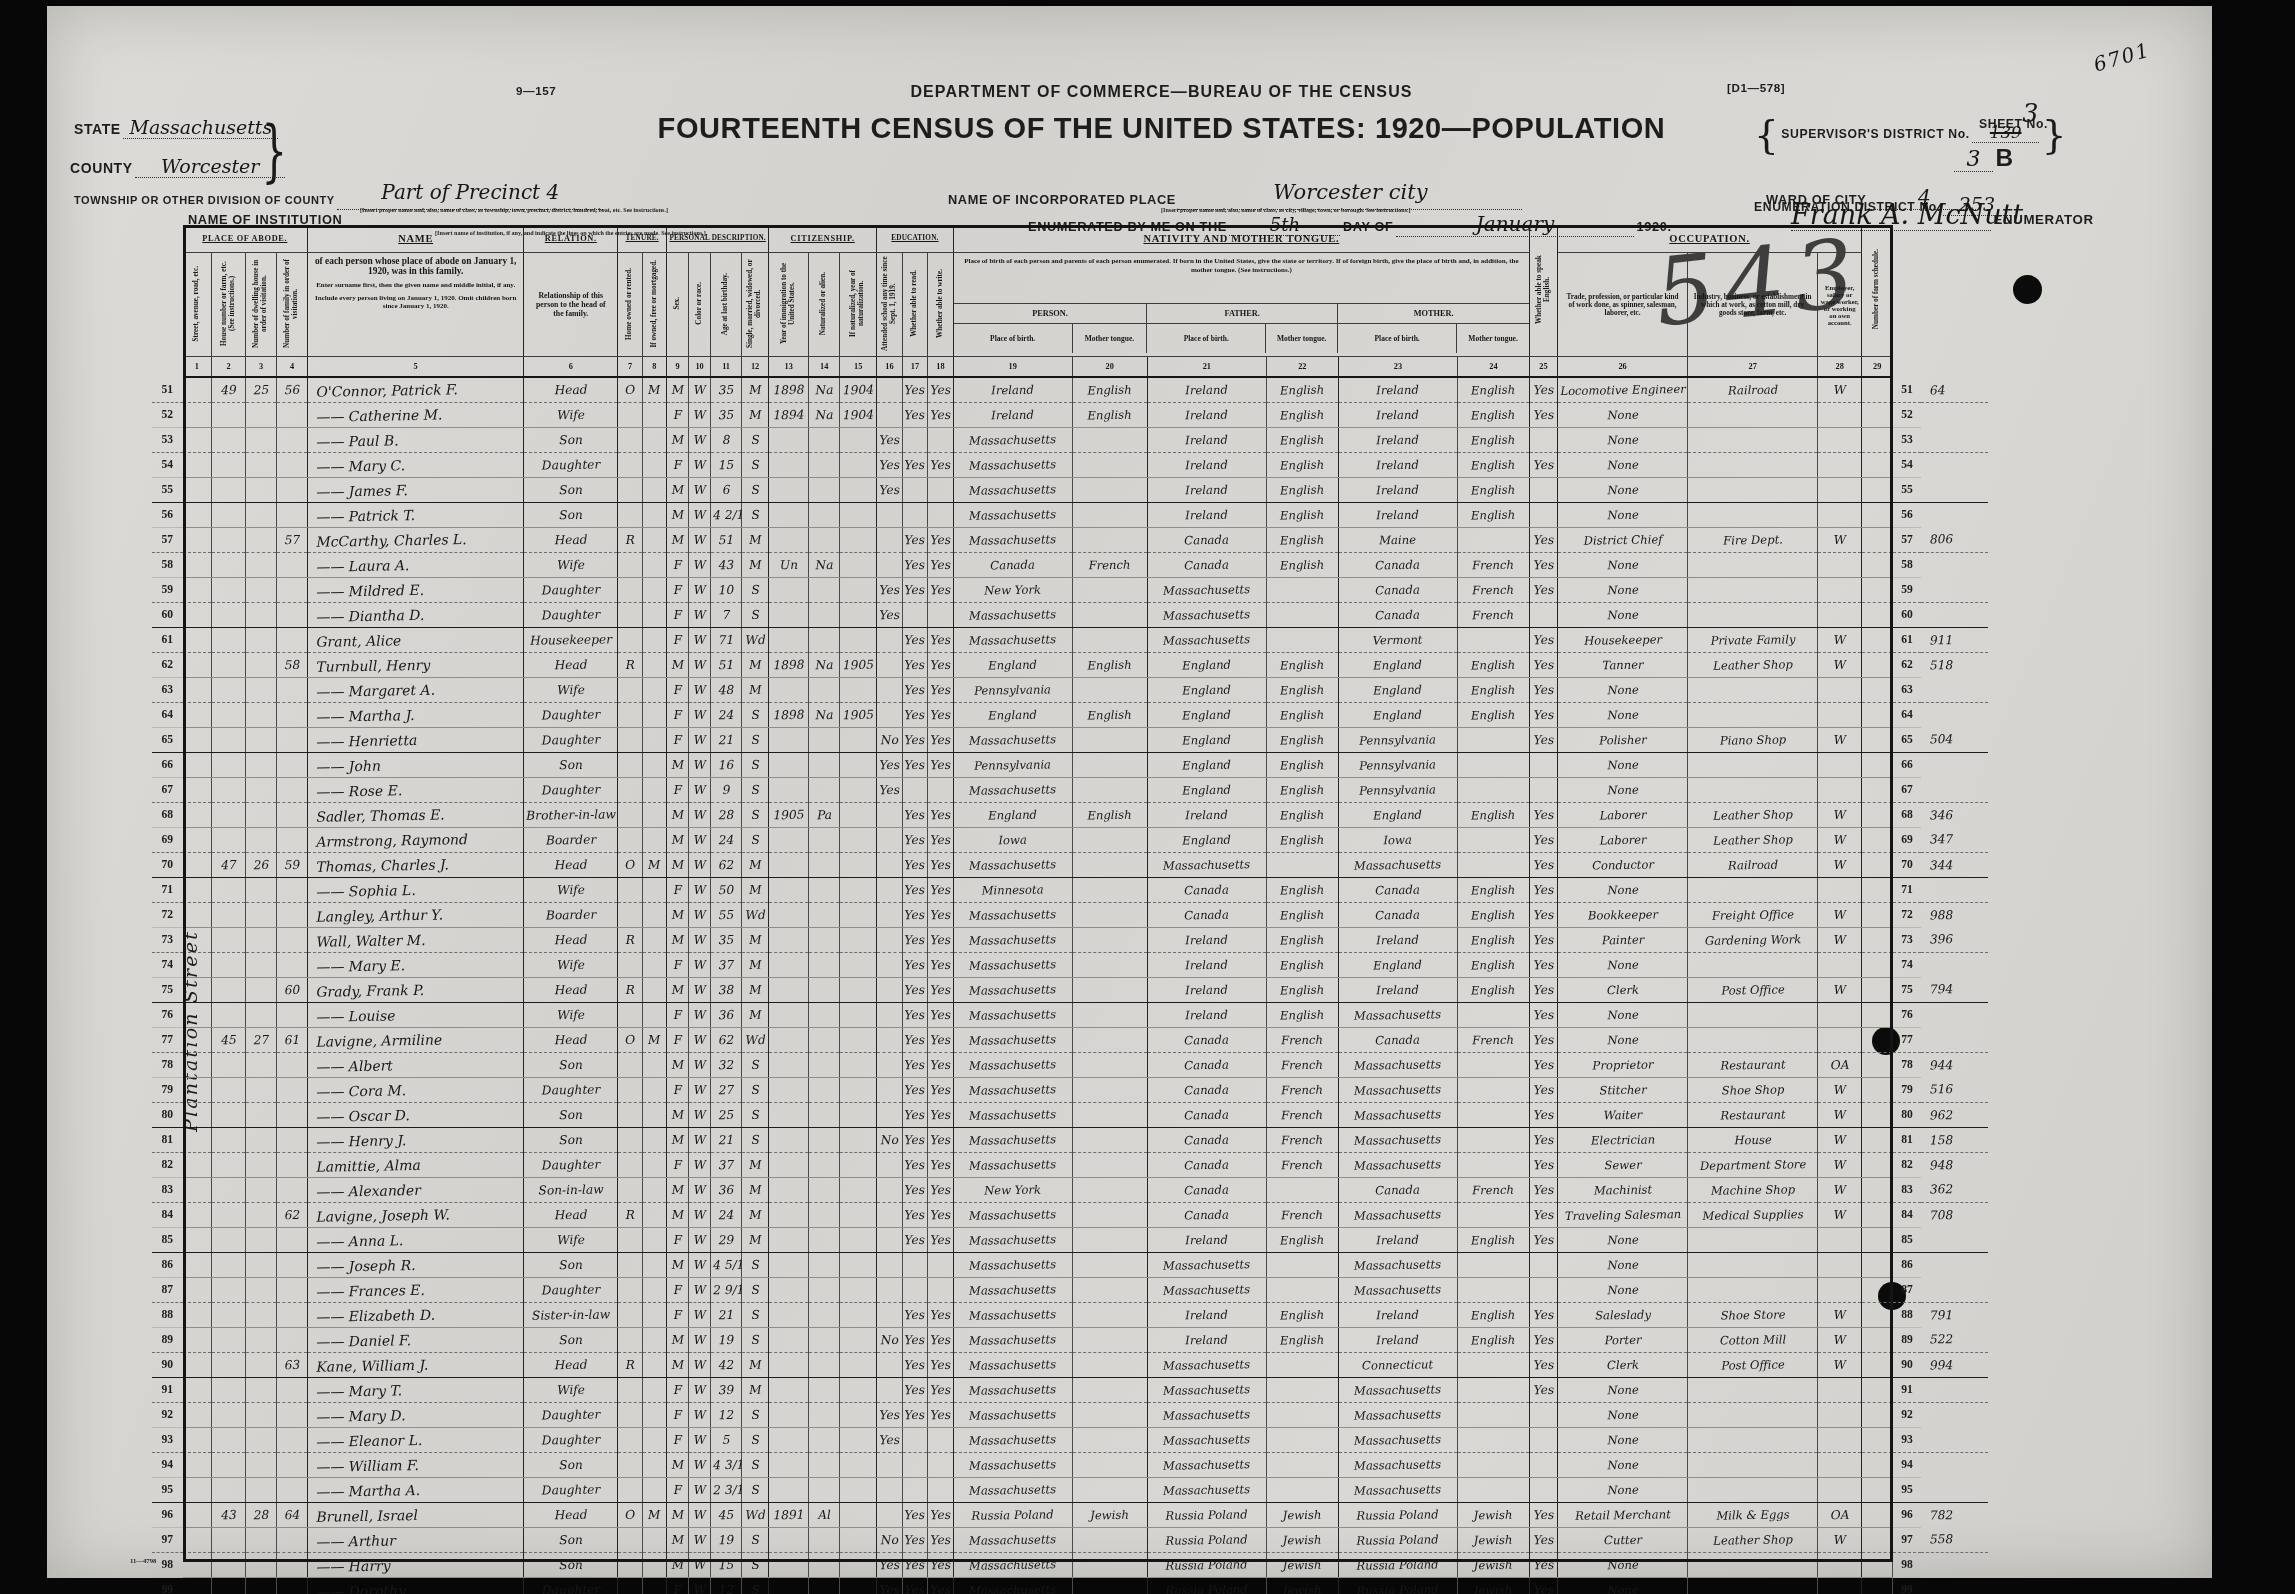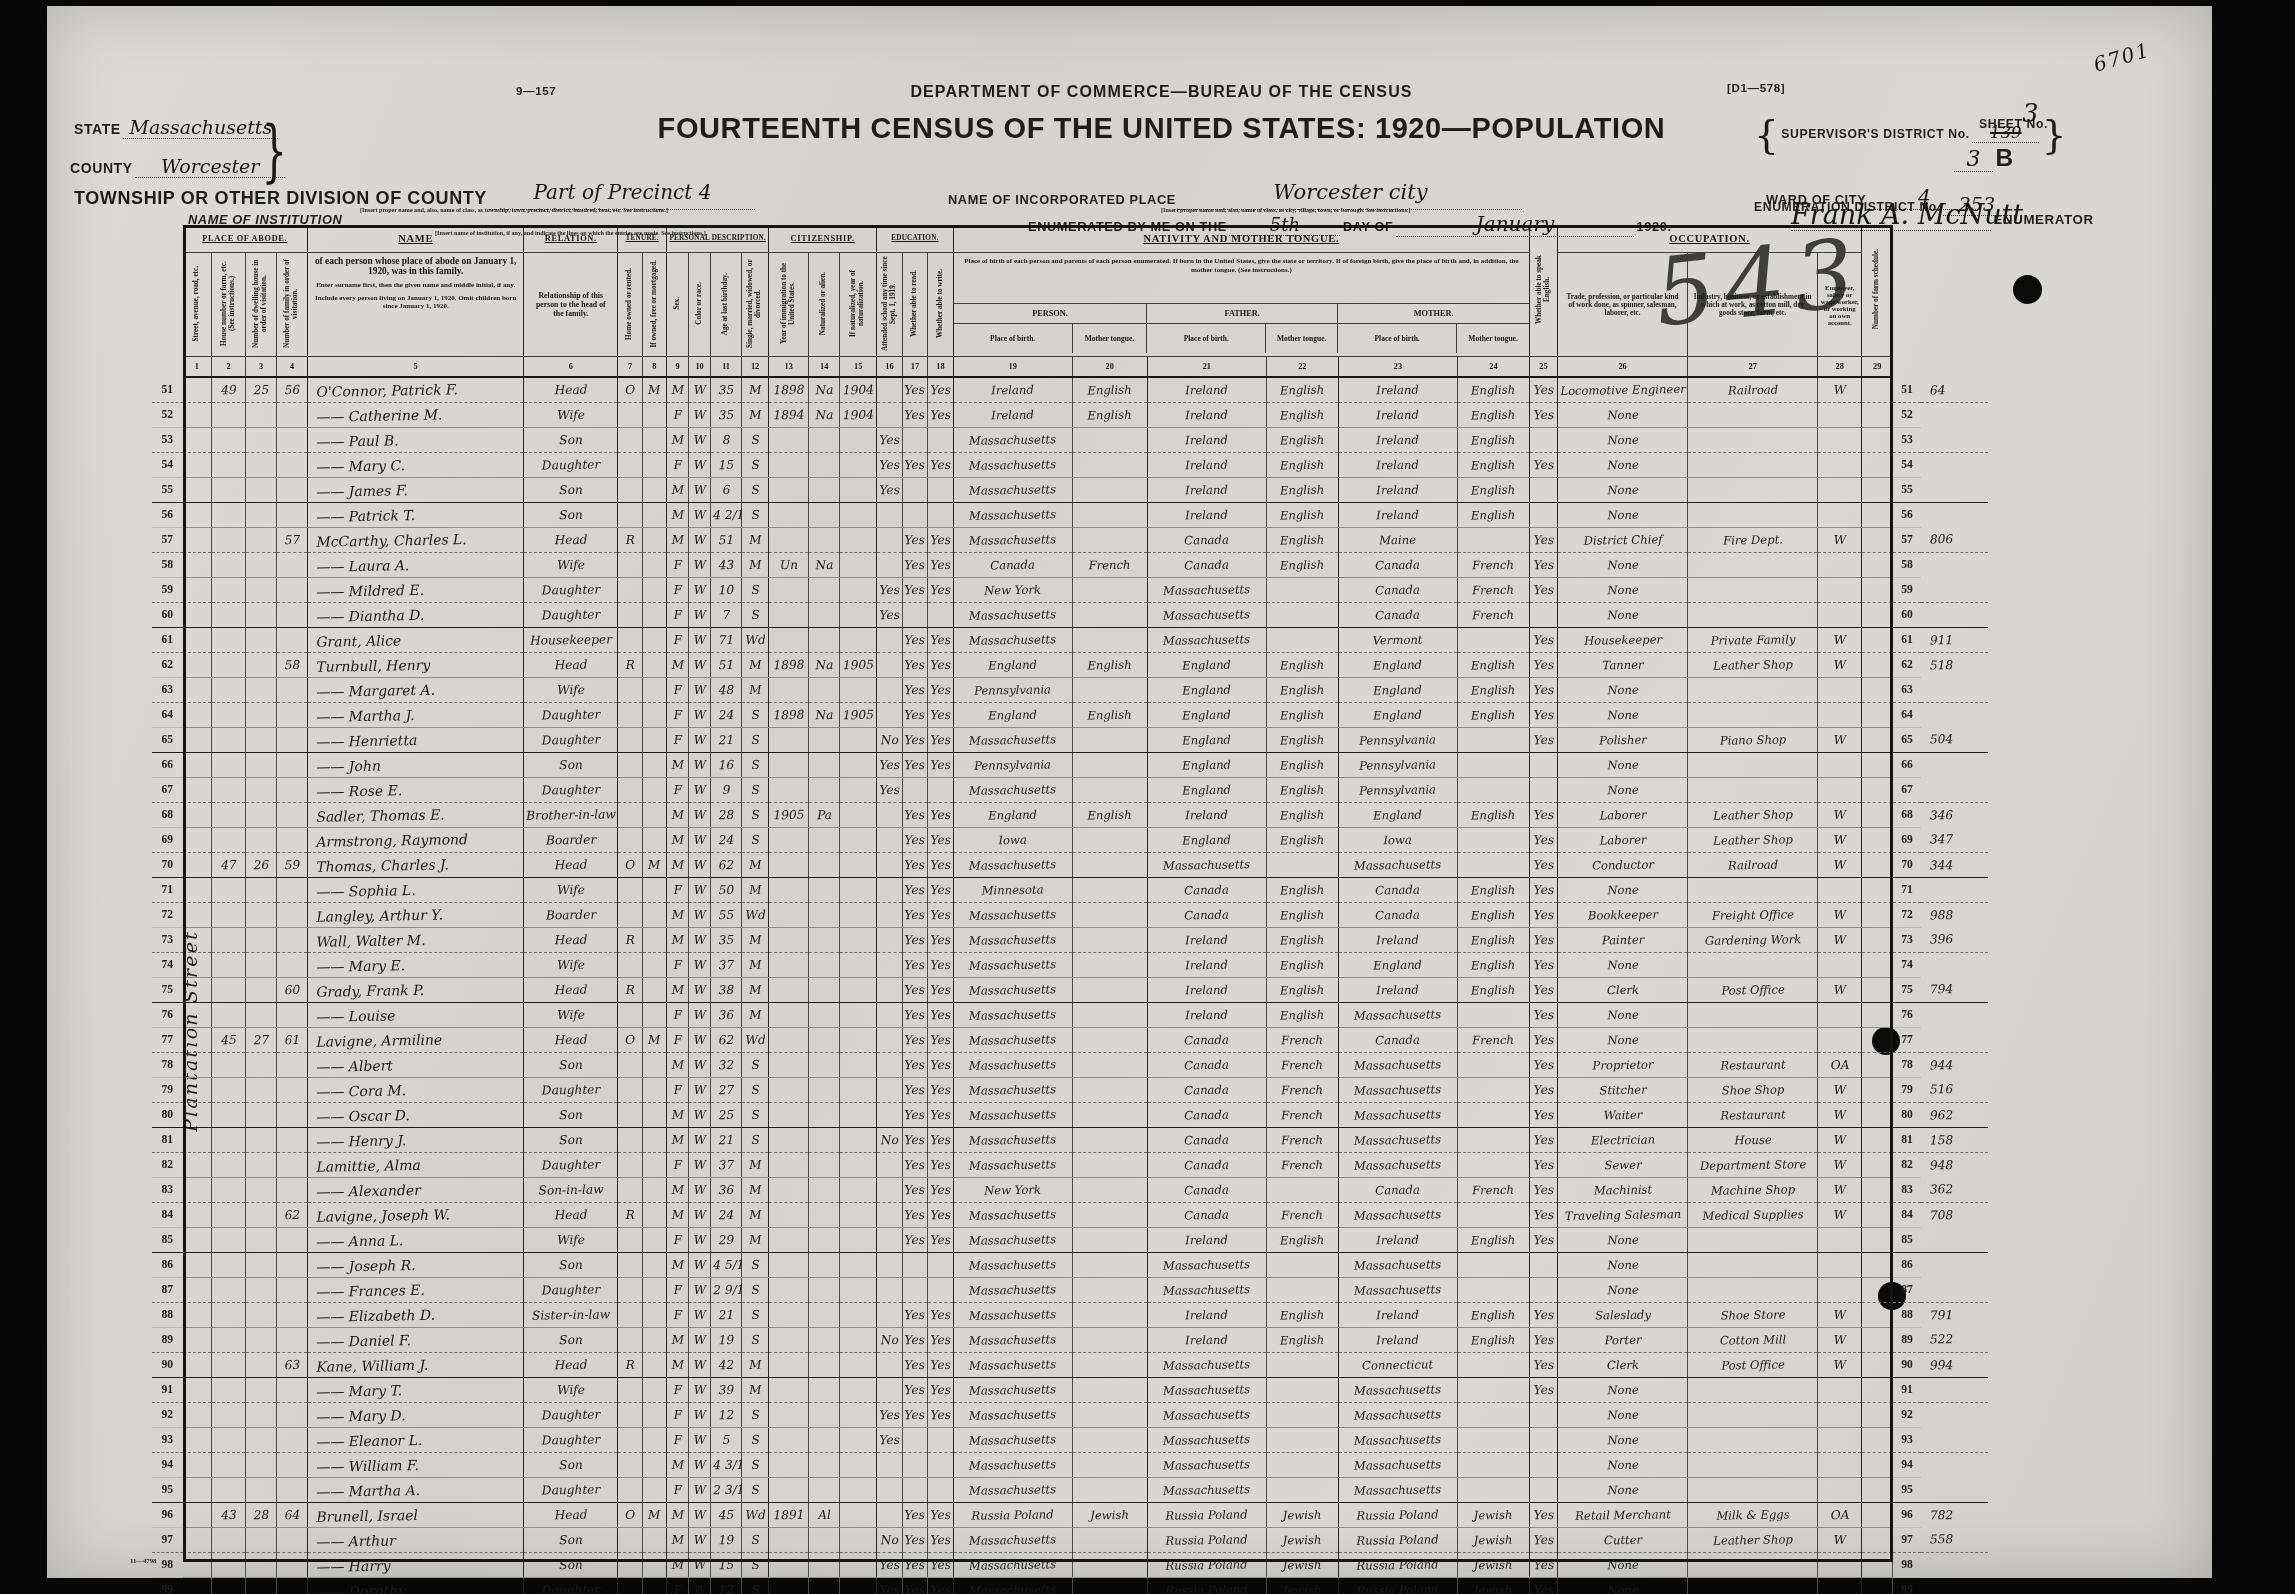--- a/index.html
+++ b/index.html
@@ -102,41 +102,41 @@
   <div class="hdr-abs" style="left:1707px;top:143px;margin-top:44px;">
     <span class="lbl" style="font-size:12.2px;">ENUMERATION DISTRICT No.</span>
     <span class="dotline" style="width:67px;"><span class="hw" style="font-size:19px;">253</span></span>
   </div>
   <div class="hdr-abs" style="left:1907px;top:138px;">
     <span class="dotline" style="width:39px;"><span class="hw" style="font-size:22px;">3</span></span>
     <span class="lbl" style="font-size:24.4px;">B</span>
   </div>
 
   <div class="hdr-abs" style="left:27px;top:179px;">
-    <span class="lbl" style="font-size:18px;margin-top:28px;">TOWNSHIP OR OTHER DIVISION OF COUNTY</span>
+    <span class="lbl" style="font-size:11px;margin-top:28px;">TOWNSHIP OR OTHER DIVISION OF COUNTY</span>
     <span class="dotline" style="width:266px;position:relative;">
       <span class="hw" style="font-size:20px;position:relative;top:-4.4px;">Part of Precinct 4</span>
     </span>
   </div>
   <div class="hdr-abs tiny-note" style="left:313px;top:201px;">[Insert proper name and, also, name of class, as township, town, precinct, district, hundred, beat, etc.   See instructions.]</div>
 
   <div class="hdr-abs" style="left:901px;top:179px;">
     <span class="lbl" style="font-size:12.8px;">NAME OF INCORPORATED PLACE</span>
     <span class="dotline" style="width:344px;position:relative;">
       <span class="hw" style="font-size:21px;position:relative;top:-4.4px;">Worcester city</span>
     </span>
   </div>
   <div class="hdr-abs tiny-note" style="left:1114px;top:201px;">[Insert proper name and, also, name of class, as city, village, town, or borough.   See instructions.]</div>
 
   <div class="hdr-abs" style="left:1719px;top:179px;">
     <span class="lbl" style="font-size:12.8px;">WARD OF CITY</span>
     <span class="dotline" style="width:111px;"><span class="hw" style="font-size:20px;">4</span></span>
   </div>
 
-  <div class="hdr-abs" style="left:141px;top:206px;font-style:italic;">
+  <div class="hdr-abs" style="left:141px;top:206px;">
     <span class="lbl" style="font-size:12.8px;">NAME OF INSTITUTION</span>
     <span class="dotline" style="width:499px;">&nbsp;</span>
   </div>
   <div class="hdr-abs tiny-note" style="left:388px;top:224px;">[Insert name of institution, if any, and indicate the lines on which the entries are made.   See instructions.]</div>
 
   <div class="hdr-abs" style="left:981px;top:206px;">
     <span class="lbl" style="font-size:12.8px;">ENUMERATED BY ME ON THE</span>
     <span class="dotline" style="width:111px;"><span class="hw" style="font-size:18px;">5th</span></span>
     <span class="lbl" style="font-size:12.8px;">DAY OF</span>
     <span class="dotline" style="width:238px;"><span class="hw" style="font-size:20px;">January</span></span>

